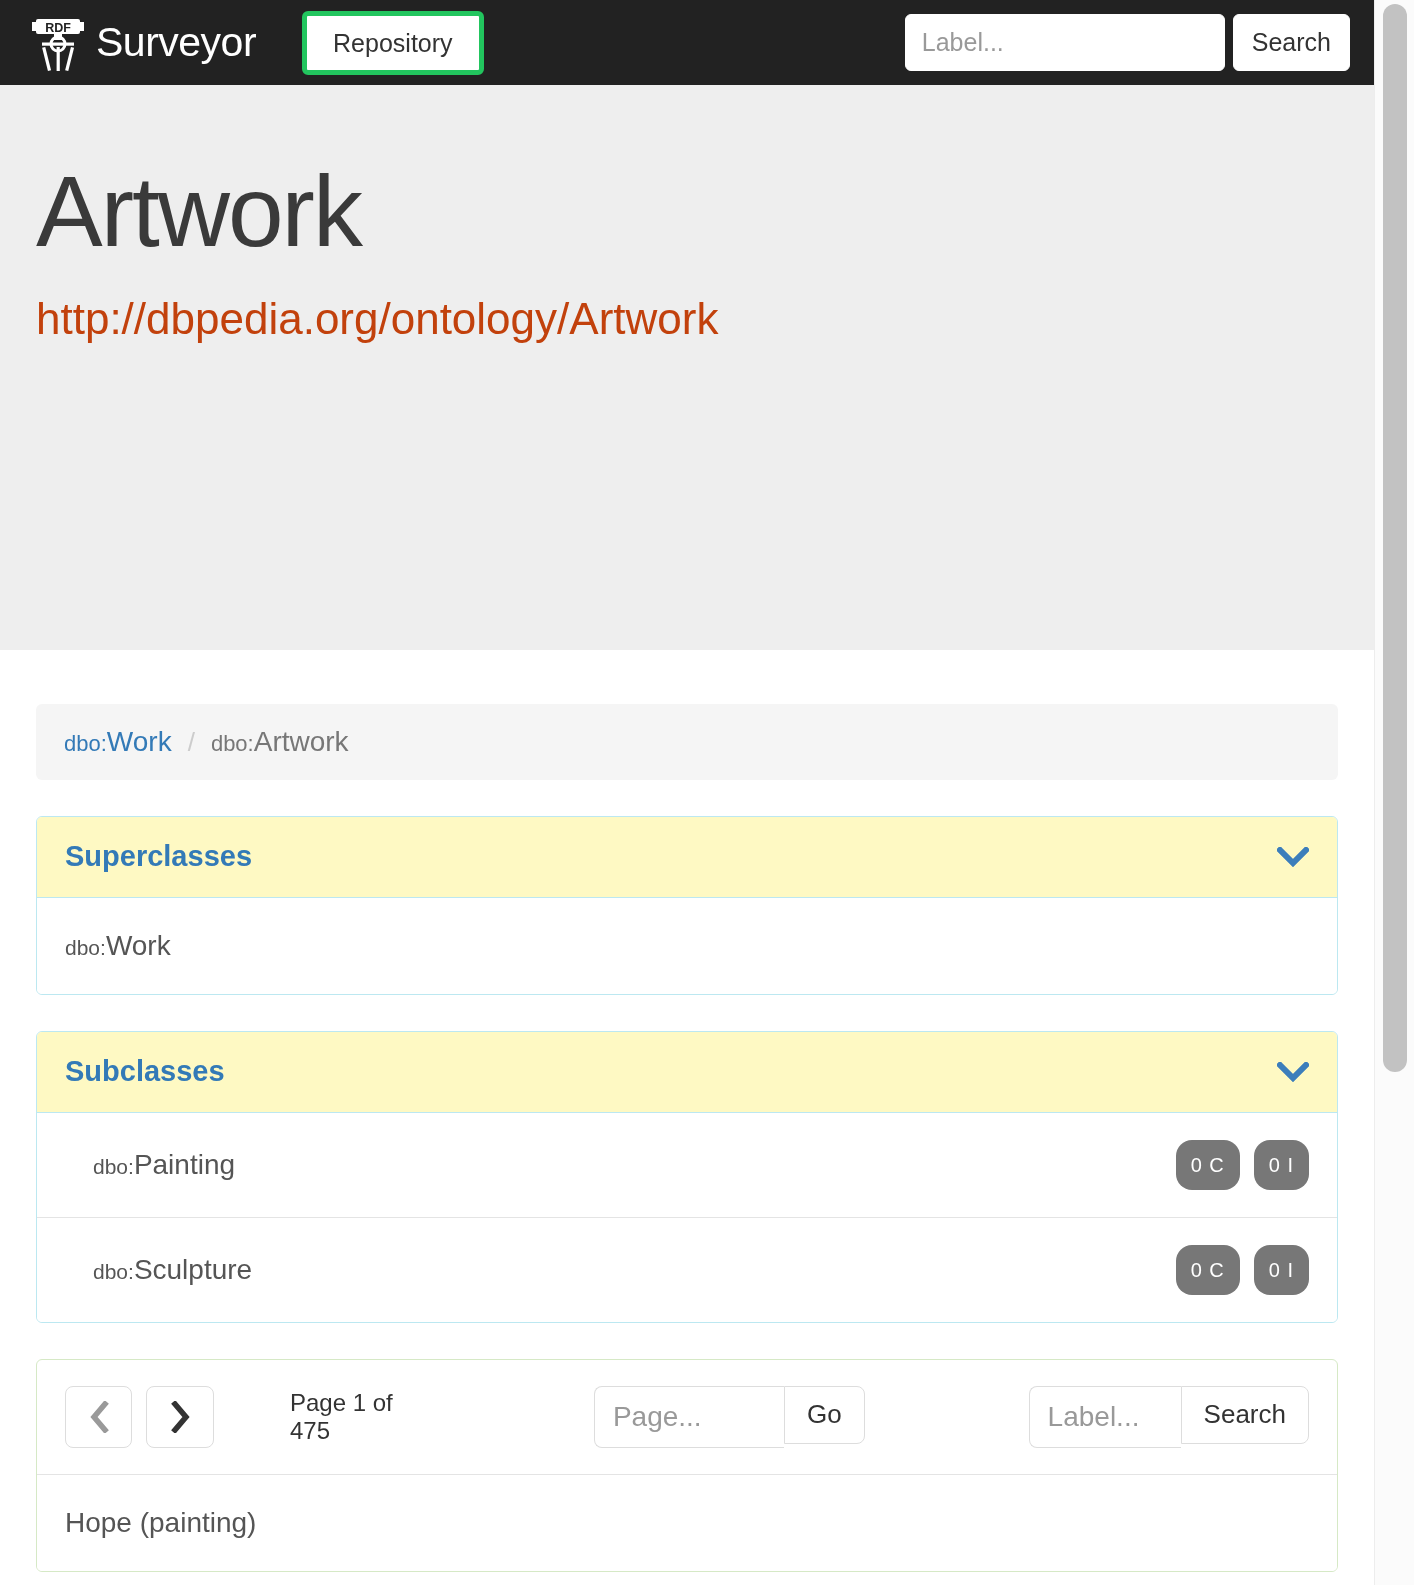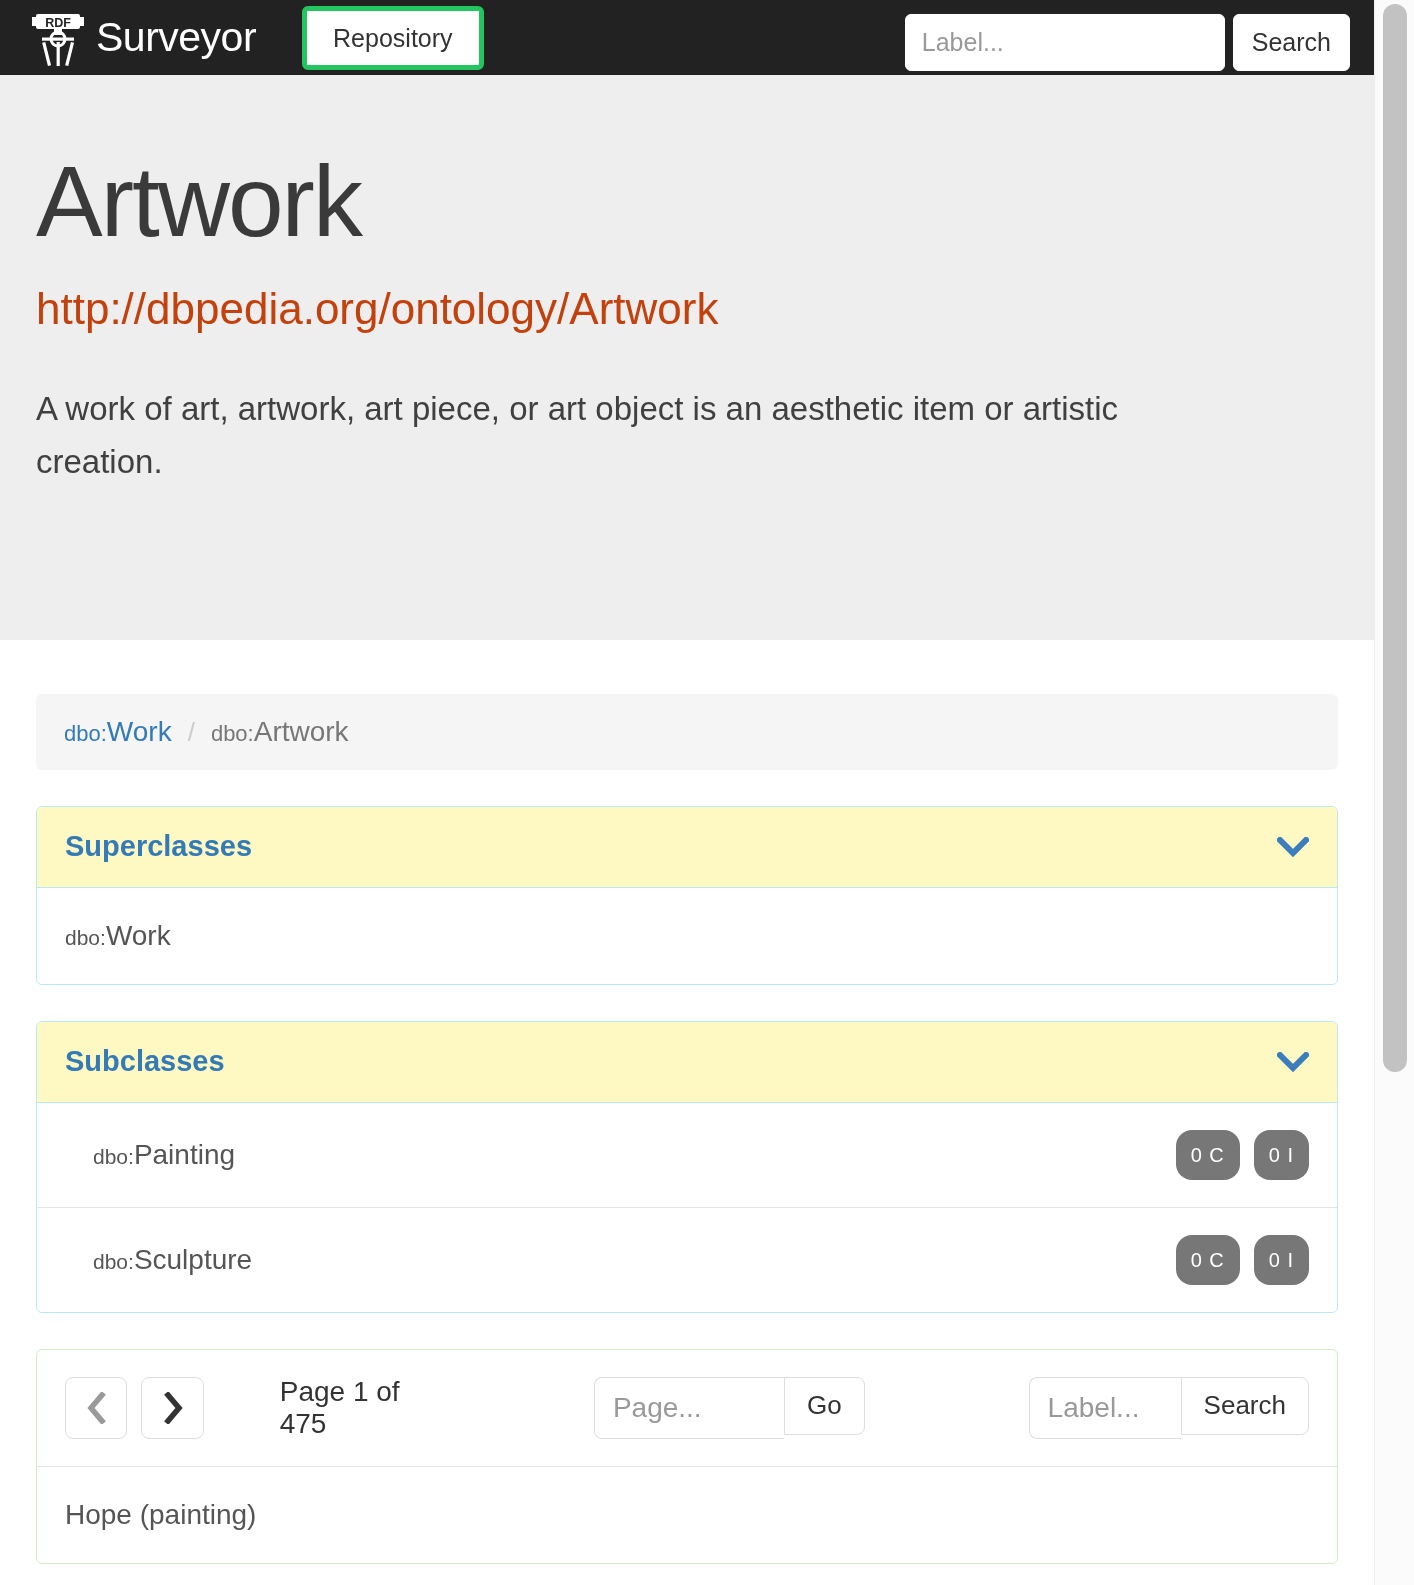--- a/index.html
+++ b/index.html
@@ -21,21 +21,21 @@
     position: absolute;
     left: 0; top: 0;
     width: 1374px;
     height: 1585px;
     background: #ffffff;
     overflow: hidden;
   }
 
   
   .navbar {
-    height: 75px;
+    height: 85px;
     background: #222222;
     display: flex;
     align-items: center;
     padding: 0 24px 0 32px;
     position: relative;
   }
   .brand {
     display: flex;
     align-items: center;
     gap: 12px;
@@ -219,21 +219,21 @@
     background: #ffffff;
     border: 1px solid #dddddd;
     border-radius: 8px;
     display: flex;
     align-items: center;
     justify-content: center;
     cursor: pointer;
     margin-right: 14px;
   }
   .pg-label {
-    font-size: 28px;
+    font-size: 24px;
     color: #333333;
     margin-left: 62px;
   }
   .pg-group {
     display: flex;
     margin-left: 168px;
   }
   .pg-group input {
     width: 190px;
     height: 62px;
@@ -289,21 +289,20 @@
 
       <div class="nav-right">
         <input class="nav-search-input" type="text" placeholder="Label..." style="">
         <button class="nav-search-btn">Search</button>
       </div>
     </div>
 
     <div class="hero">
       <h1 class="hero-title">Artwork</h1>
       <a class="hero-uri" href="#">http://dbpedia.org/ontology/Artwork</a>
-      <p class="hero-desc">A work of art, artwork, art piece, or art object is an aesthetic item or artistic creation.</p>
     </div>
 
     <div class="content">
 
       <div class="breadcrumb">
         <span class="crumb crumb-link">
           <span class="pfx">dbo:</span>
             <span class="lcl">Work</span>
         </span>
         <span class="crumb-sep">/</span>

